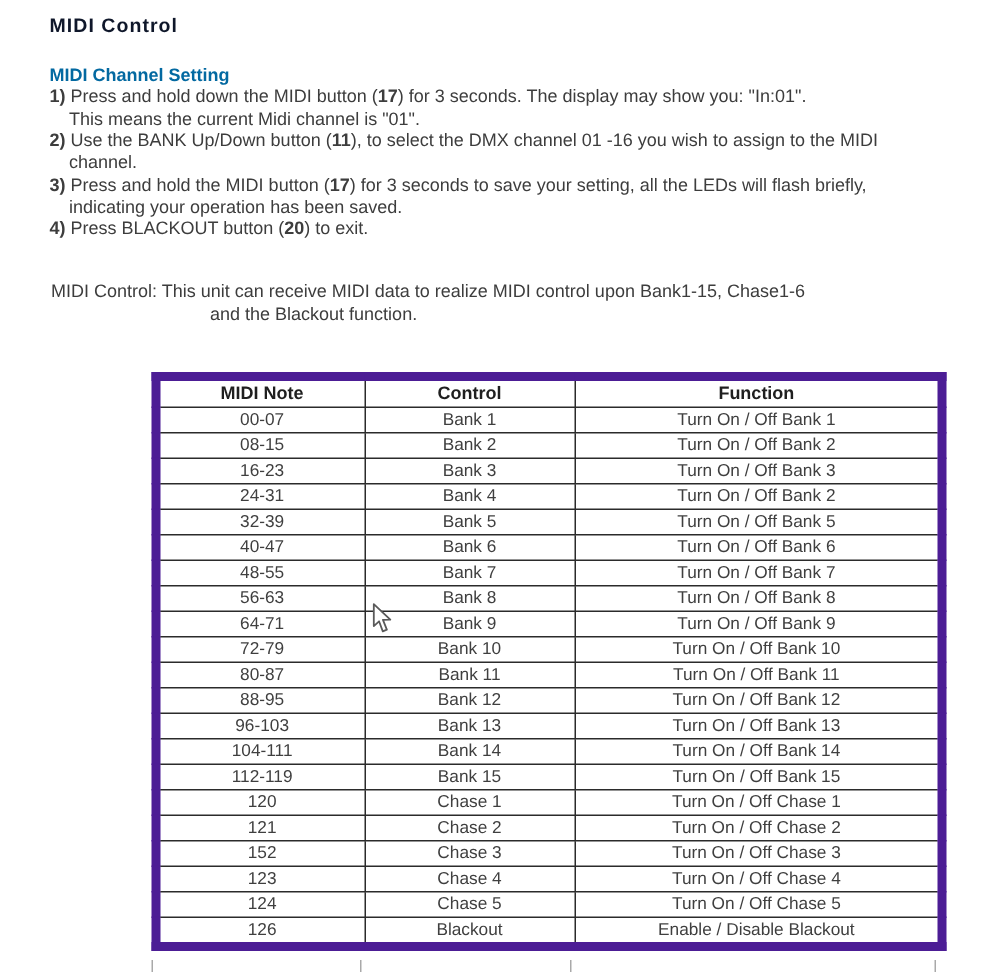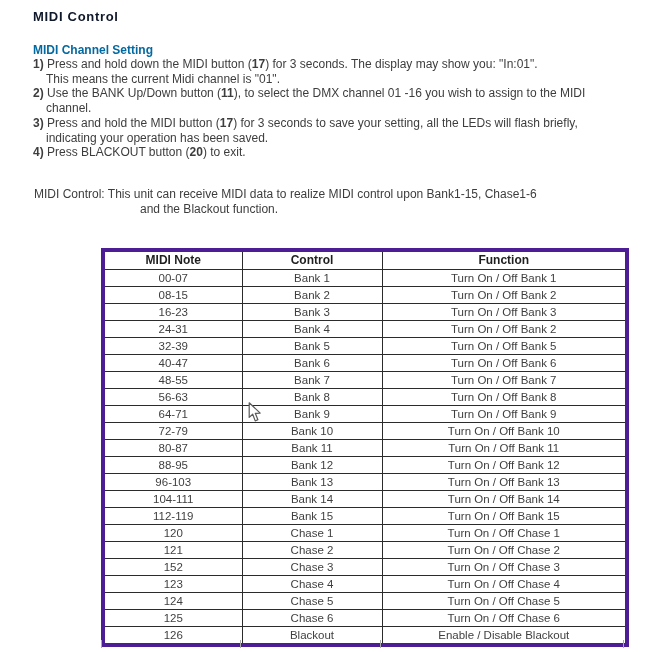--- a/index.html
+++ b/index.html
@@ -24,21 +24,21 @@
   .b { font-weight:bold; }
   .note {
     position:absolute; left:34px; top:187px; width:620px;
     font-size:12px; line-height:15px; white-space:nowrap;
   }
   .note .l2 { padding-left:106px; }
   table.midi {
     position:absolute; left:101px; top:248px; width:524px;
     border-collapse:collapse; table-layout:fixed;
     font-size:11.5px; color:#3f3f3f;
-    border:4px solid #4c1d95;
+    border:6px solid #4c1d95;
   }
   table.midi th, table.midi td {
     border:1px solid #2b2b2b; text-align:center; padding:0;
     height:16px; line-height:16px; overflow:hidden; white-space:nowrap;
   }
   table.midi th { height:17px; line-height:17px; font-size:12px; font-weight:bold; color:#1f1f1f; }
   .stub { position:absolute; top:640px; width:1px; height:8px; background:#a9a9a9; }
   .cursor { position:absolute; left:248px; top:402px; }
 </style>
 </head>
@@ -171,25 +171,20 @@
         <td>123</td>
         <td>Chase 4</td>
         <td>Turn On / Off Chase 4</td>
       </tr>
       <tr>
         <td>124</td>
         <td>Chase 5</td>
         <td>Turn On / Off Chase 5</td>
       </tr>
       <tr>
-        <td>125</td>
-        <td>Chase 6</td>
-        <td>Turn On / Off Chase 6</td>
-      </tr>
-      <tr>
         <td>126</td>
         <td>Blackout</td>
         <td>Enable / Disable Blackout</td>
       </tr>
     </tbody>
 </table>
 
 <div class="stub" style="left:101px"></div>
 <div class="stub" style="left:240px"></div>
 <div class="stub" style="left:380px"></div>

